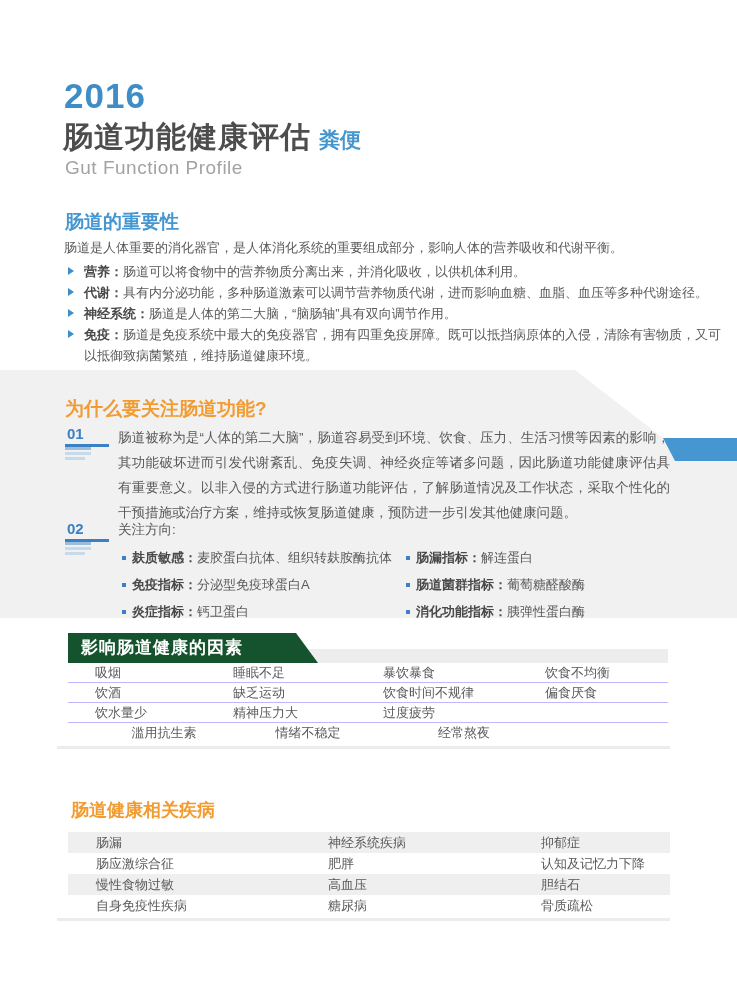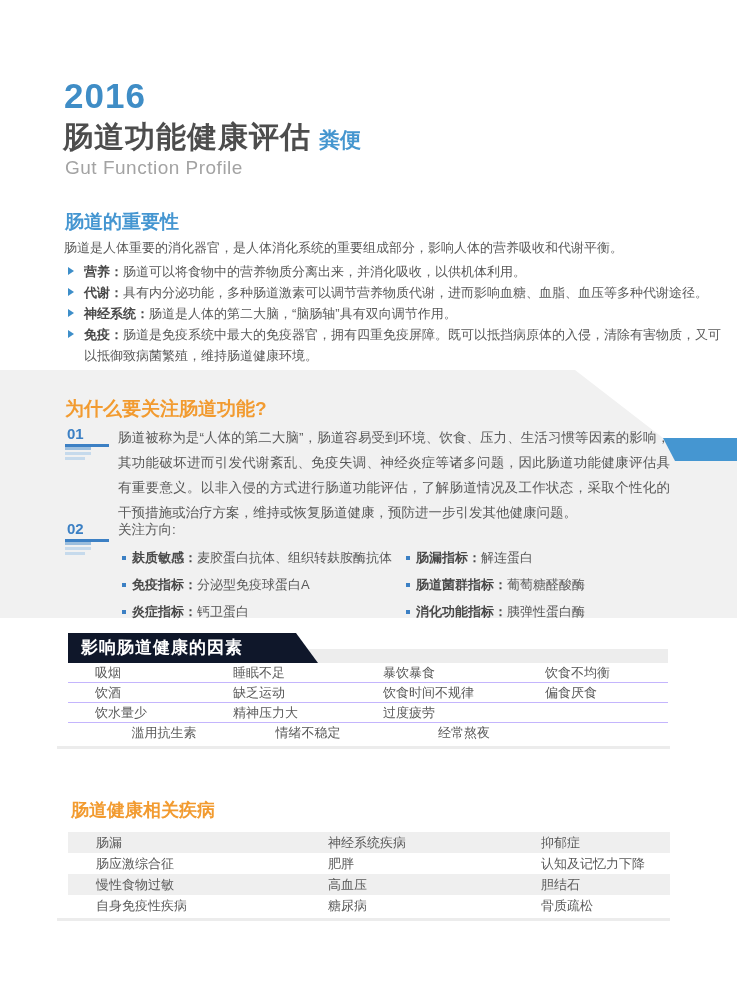--- a/index.html
+++ b/index.html
@@ -49,21 +49,21 @@
   .why-p2 { position:absolute; left:118px; top:151px; font-size:13.5px; color:#595959; }
 
   .dir-grid { position:absolute; left:122px; top:174px; width:560px;
     display:grid; grid-auto-flow:column; grid-template-rows:repeat(3,27px); grid-template-columns:284px auto; }
   .dir-item { font-size:13px; line-height:27px; white-space:nowrap; }
   .dir-item .sq { display:inline-block; width:4px; height:4px; background:#3c80c4; vertical-align:2px; margin-right:6px; }
   .dir-item b { color:#4a4a4a; }
 
   
   .fact-strip { position:absolute; left:255px; top:649px; width:413px; height:14px; background:#ededed; }
-  .fact-banner { position:absolute; left:68px; top:633px; width:250px; height:30px; background:#0f172a;
+  .fact-banner { position:absolute; left:68px; top:633px; width:250px; height:30px; background:#14532d;
     clip-path:polygon(0 0, 228px 0, 100% 100%, 0 100%); z-index:2;
     color:#ffffff; font-size:17px; font-weight:bold; line-height:30px; padding-left:13px; letter-spacing:1px; }
   .fact-table { position:absolute; left:68px; top:663px; width:600px; }
   .fact-row { display:grid; grid-template-columns:138px 150px 162px auto; height:20px;
     font-size:13px; line-height:20px; color:#5a5a5a; border-bottom:1px solid #c4b5fd; padding-left:27px; }
   .fact-row:last-child { border-bottom:none;text-align:center; }
   .fact-divider { position:absolute; left:57px; top:746px; width:613px; height:3px; background:#ececec; }
 
   
   .dis-head { position:absolute; left:65px; top:798px; font-size:18px; font-weight:bold; color:#f29b30;margin-left:6px; }

